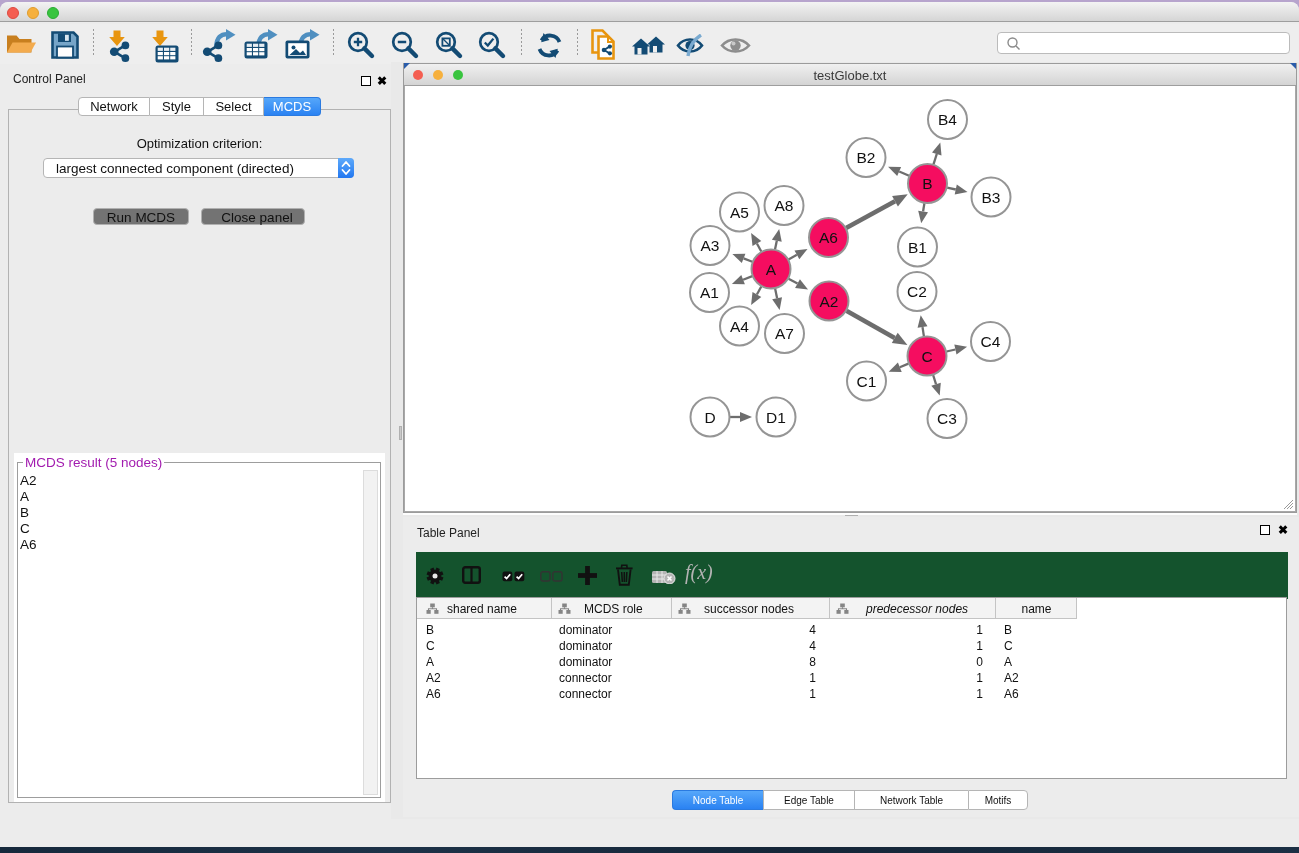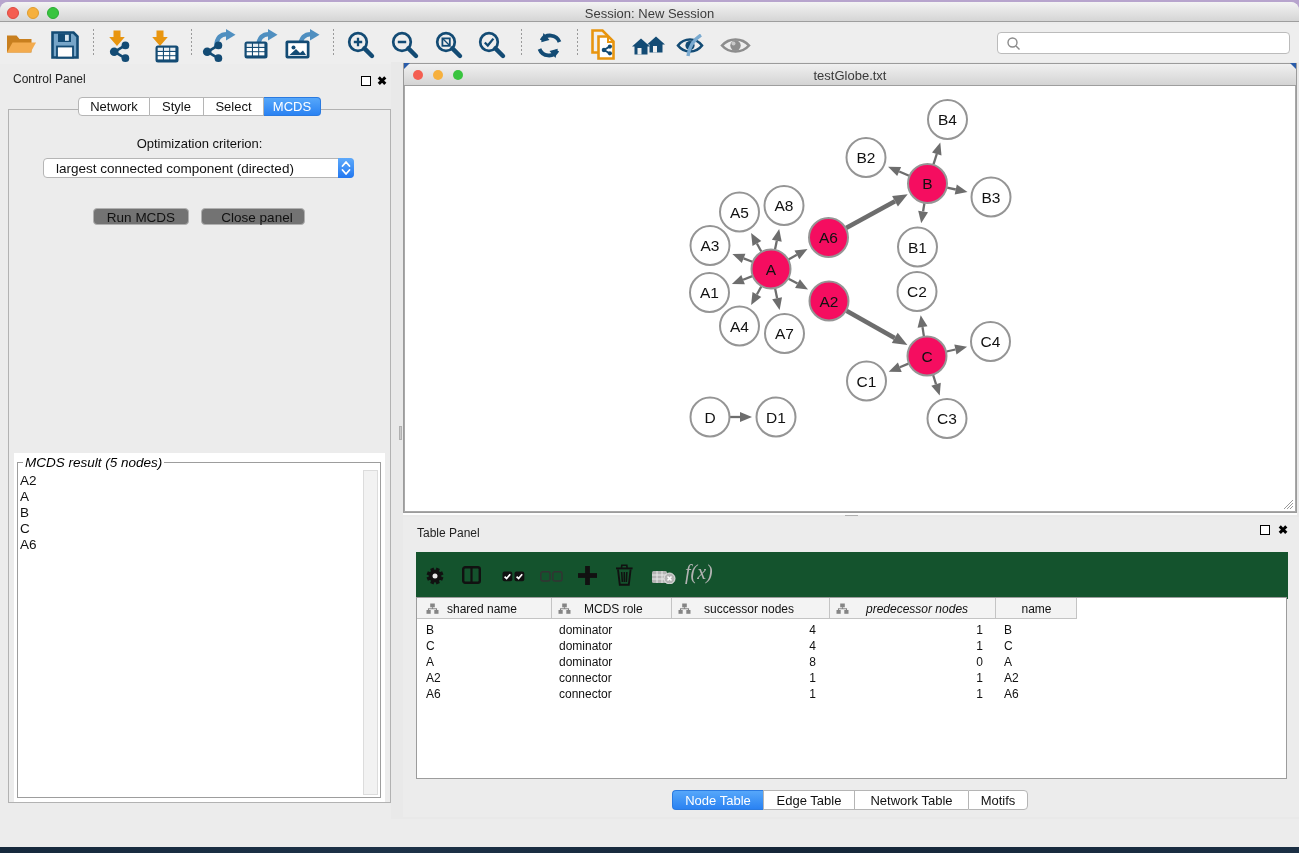--- a/index.html
+++ b/index.html
@@ -25,54 +25,53 @@
   .tab.first { border-left:1px solid #b5b5b5; border-radius:4px 0 0 4px; }
   .tab.last { border-radius:0 4px 4px 0; }
   .tab.sel { background:linear-gradient(#56a7fa,#2a82f2); color:#fff; border-color:#2a7ae0; }
   #opt-label { left:8px; top:134px; width:383px; text-align:center; font-size:13px; color:#111; }
   #opt-select { left:43px; top:156px; width:311px; height:20px; background:#fff; border:1px solid #b5b5b5; border-radius:4px; }
   #opt-select .txt { position:absolute; left:12px; top:2px; font-size:13.5px; color:#111; }
   #opt-spin { position:absolute; right:-1px; top:-1px; width:16px; height:20px; border-radius:0 4px 4px 0; background:linear-gradient(#5eaafb,#2277f0); }
   .btn { position:absolute; height:17px; background:#737373; border:1px solid #b0b0b0; border-radius:4px; font-size:13.5px; color:#111; text-align:center; line-height:17px;margin-top:16px; }
   #results-white { left:14px; top:451px; width:371px; height:349px; background:#fff; }
   #fieldset { position:absolute; left:3px; top:9px; width:364px; height:336px; border:1px solid #9d9d9d; }
-  #fieldset-legend { position:absolute; left:5px; top:-8px; background:#fff; font-size:13.5px; color:#000000; padding:0 2px;font-style:italic; }
+  #fieldset-legend { position:absolute; left:5px; top:-8px; background:#fff; font-size:13.5px; color:#a21caf; padding:0 2px; }
   .lst { position:absolute; left:6px; font-size:13.5px; color:#111; }
   #scrolltrack { position:absolute; left:349px; top:17px; width:15px; height:325px; background:#f2f2f2; border:1px solid #dcdcdc; }
   
   #deskpane { left:391px; top:60px; width:908px; height:757px; background:#e9e9e9; }
   
   #netwin { left:403px; top:61px; width:894px; height:450px; background:#fff; border:1px solid #9b9b9b; box-shadow:inset 1px -1px 0 #a8a8a8, inset -1px 0 0 #a8a8a8, 0 2px 0 #fdfdfd; }
   #nettitle { position:absolute; left:0; top:0; width:100%; height:22px; background:linear-gradient(#f0f0f0,#d4d4d4); border-bottom:1px solid #9e9e9e; }
   .tl2 { position:absolute; width:10px; height:10px; border-radius:50%; top:6px; }
   #nettitle .t { position:absolute; width:100%; top:4px; text-align:center; font-size:13px; color:#3a3a3a; }
   
   #tablepanel { left:403px; top:515px; width:896px; height:300px; background:#ececec; }
   #tp-title { position:absolute; left:14px; top:9px; font-size:12px; color:#222; }
   #tp-toolbar { position:absolute; left:13px; top:35px; width:872px; height:47px; background:#14532d; }
   #tp-table { position:absolute; left:13px; top:80px; width:871px; height:182px; background:#fff; border:1px solid #9c9c9c; }
   .th-cell { position:absolute; top:0; height:21px; background:#f3f3f3; border-right:1px solid #c4c4c4; border-bottom:1px solid #c4c4c4; font-size:12px; color:#111; }
   .th-label { position:absolute; top:4px; }
   .td { position:absolute; font-size:12px; color:#111; }
-  .bt-tab { position:absolute; top:273px; height:20px; border:1px solid #b5b5b5; background:#fff; font-size:13px; color:#111; text-align:center; line-height:19px; }
+  .bt-tab { position:absolute; top:273px; height:20px; border:1px solid #b5b5b5; background:#fff; font-size:10px; color:#111; text-align:center; line-height:19px; }
   
   #statusbar { left:0; top:810px; width:1299px; height:36px; background:#ececec; border-top:1px solid #c6c6c6; }
   #hambtn { position:absolute; left:15px; top:13px; width:23px; height:22px; background:#fdfdfd; border:1px solid #a8a8a8; border-radius:3px; }
   #membtn { position:absolute; left:1214px; top:11px; width:75px; height:23px; background:#f8f8f8; border:1px solid #999; }
   #desktop-bottom { left:0; top:847px; width:1299px; height:6px; background:linear-gradient(90deg,#16293c,#1d3248 30%,#152638 60%,#1b2f44); }
 </style>
 </head>
 <body>
 <div class="abs" id="desktop-top"></div>
 <div class="abs" id="appwin">
   <div class="abs" id="titlebar">
     <div class="tl" style="left:7px;background:#f45e51;border:0.5px solid #dd4a40;"></div>
     <div class="tl" style="left:27px;background:#f6b03d;border:0.5px solid #e09c2d;"></div>
     <div class="tl" style="left:47px;background:#39c43f;border:0.5px solid #2bab33;"></div>
-    <div class="abs" id="title-text">Session: New Session</div>
   </div>
   <div class="abs" id="toolbar">
     <svg class="abs" style="left:5px;top:8px" width="32" height="26">
 <path d="M2 3.5 L11.5 3.5 L14.5 7 L26.5 7 L26.5 20.5 L2 20.5 Z" fill="#c87f1f"></path>
 <path d="M2 20.5 L7.5 10.5 L31 10.5 L25.5 20.5 Z" fill="#f3ab4e"></path>
 </svg>
 <svg class="abs" style="left:51px;top:7px" width="28" height="28">
 <path d="M1.5 1.5 L22.5 1.5 L26.5 5.5 L26.5 26.5 L1.5 26.5 Z" fill="#76a5c8" stroke="#134b74" stroke-width="2.6"></path>
 <rect x="7" y="2.5" width="13" height="8.5" fill="#134b74"></rect>
 <rect x="14" y="3.8" width="3.8" height="6" fill="#d9e6ef"></rect>

